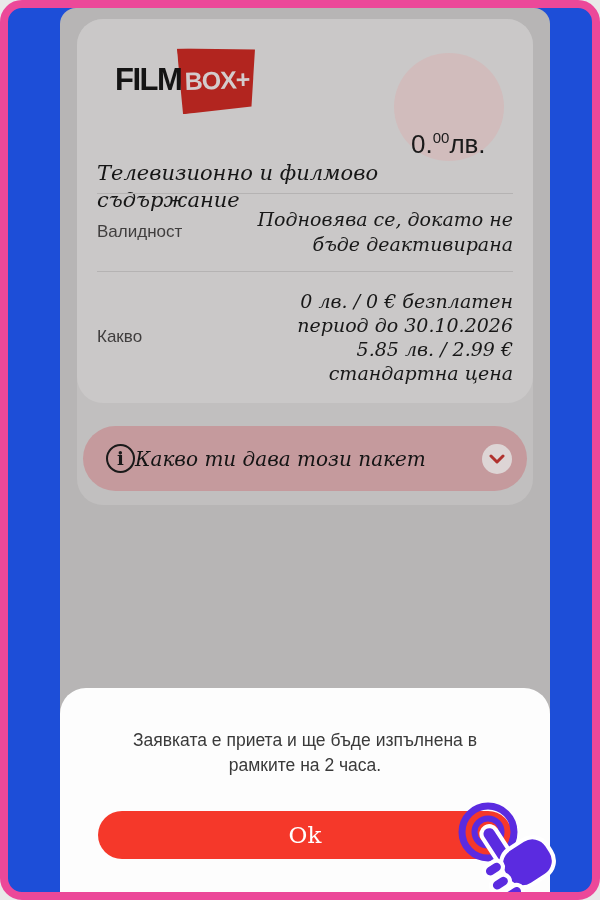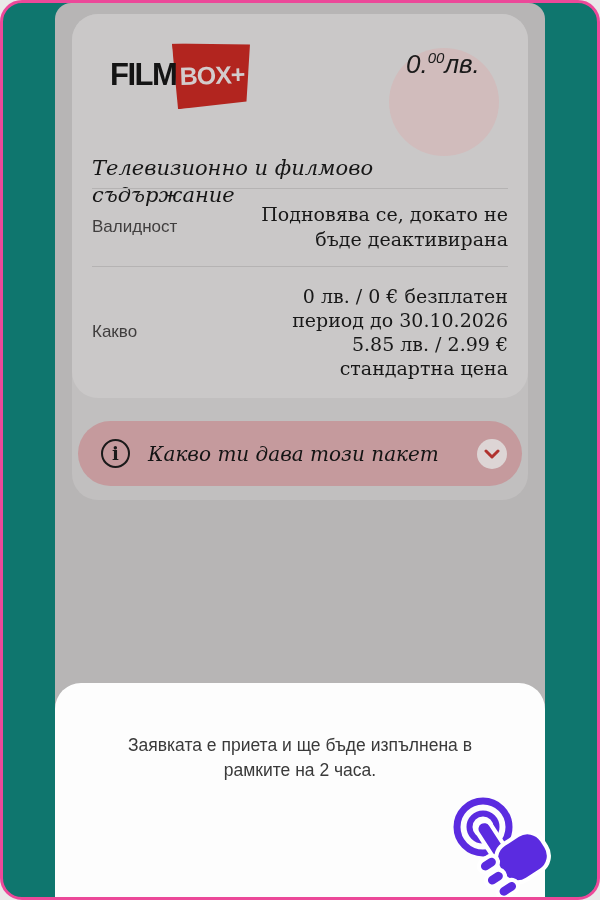--- a/index.html
+++ b/index.html
@@ -1,19 +1,19 @@
 <!DOCTYPE html>
 <html><head>
 <meta charset="utf-8">
 <style>
   html,body{margin:0;padding:0;background:#e9e9e9;}
   *{box-sizing:border-box;}
   .screen{
-    position:relative;width:600px;height:900px;background:#0f766e;
-    border:3px solid #ec4899;border-radius:22px;overflow:hidden;
+    position:relative;width:600px;height:900px;background:#1d4ed8;
+    border:8px solid #ec4899;border-radius:22px;overflow:hidden;
     font-family:"Liberation Sans",sans-serif;
   }
   
   .app-panel{
     position:absolute;left:52px;top:0;width:490px;height:894px;
     background:#b7b5b5;border-radius:16px 16px 0 0;
   }
   .section{
     position:absolute;left:17px;top:11px;width:456px;height:486px;
     background:#c1bfbf;border-radius:26px;
@@ -31,66 +31,66 @@
   .logo-box{
     width:78px;height:66px;background:#b2251f;color:#d3cccc;
     display:flex;align-items:center;justify-content:center;
     font-family:"Liberation Sans",sans-serif;font-weight:bold;font-size:25px;letter-spacing:-1px;
     clip-path:polygon(0% 0%,100% 6%,93% 92%,5% 100%);
     transform:rotate(-2deg);
   }
   
   .price-circle{
     position:absolute;left:317px;top:34px;width:110px;height:108px;border-radius:50%;
-    background:#d1bcbc;color:#1a1a1a;display:flex;flex-direction:column;justify-content:space-between;
-    padding-left:17px;font-size:26px;line-height:33px;font-style:italic;
+    background:#d1bcbc;color:#1a1a1a;display:flex;flex-direction:column;justify-content:flex-end;
+    padding-left:17px;font-size:26px;line-height:33px;
   }
   .price-line sup{font-size:15px;vertical-align:super;line-height:0;}
   
   .desc{
     position:absolute;left:20px;top:104px;width:300px;
     font-family:"DejaVu Serif",serif;font-style:italic;font-size:21px;line-height:27px;
     color:#161616;white-space:pre-line;margin-top:37px;
   }
   .divider{position:absolute;left:20px;width:416px;height:1px;background:#b5b3b3;}
   .div1{top:174px;} .div2{top:252px;}
   .row{position:absolute;left:20px;width:416px;display:flex;align-items:center;}
   .row1{top:174px;height:78px;} .row2{top:252px;height:132px;}
   .row-label{flex:0 0 auto;font-size:17px;color:#403e3e;}
   .row-value{
-    flex:1 1 auto;text-align:right;font-family:"DejaVu Serif",serif;
+    flex:1 1 auto;text-align:right;font-family:"DejaVu Serif",serif;font-style:italic;
     font-size:19px;color:#181818;white-space:pre-line;
   }
   .row1 .row-value{line-height:25px;}
   .row2 .row-value{line-height:24px;}
   
   .info-pill{
     position:absolute;left:6px;top:407px;width:444px;height:65px;border-radius:33px;
     background:#c59a9d;display:flex;align-items:center;padding:0 15px 0 23px;cursor:pointer;
   }
   .info-icon{
     width:29px;height:29px;border:2.5px solid #1a1a1a;border-radius:50%;
     display:flex;align-items:center;justify-content:center;flex:0 0 auto;
     font-family:"DejaVu Serif",serif;font-size:18px;font-weight:bold;color:#1a1a1a;
   }
   .info-label{
-    margin-left:18px;font-family:"DejaVu Serif",serif;font-style:italic;
+    font-family:"DejaVu Serif",serif;font-style:italic;
     font-size:20px;color:#141414;flex:1 1 auto;
   }
   .chev-circle{
     width:30px;height:30px;border-radius:50%;background:#ddd5d5;flex:0 0 auto;
     display:flex;align-items:center;justify-content:center;
   }
   
   .bottom-sheet{
     position:absolute;left:0;top:680px;width:490px;height:214px;background:#fdfdfd;
     border-radius:26px 26px 0 0;
   }
   .sheet-msg{
-    margin:16px;padding:34px 30px 0 30px;text-align:center;font-size:17.5px;line-height:25px;
+    margin:6px;padding:34px 30px 0 30px;text-align:center;font-size:17.5px;line-height:25px;
     color:#3a3a3a;white-space:pre-line;
   }
   .ok-btn{
     position:absolute;left:38px;top:123px;width:414px;height:48px;border:none;
     border-radius:24px;background:#f5382a;color:#ffffff;cursor:pointer;
     font-family:"DejaVu Serif",serif;font-size:23px;
   }
   .tap-cursor{position:absolute;left:425px;top:774px;pointer-events:none;}
 </style>
 </head>
@@ -141,20 +141,21 @@
             <polyline points="2,2 8,8 14,2" fill="none" stroke="#b0322e" stroke-width="3" stroke-linecap="round" stroke-linejoin="round"></polyline>
           </svg>
         </span>
       </div>
 
     </div>
 
     <div class="bottom-sheet">
       <p class="sheet-msg">Заявката е приета и ще бъде изпълнена в
 рамките на 2 часа.</p>
+      <button class="ok-btn">Ok</button>
     </div>
 
   </div>
 
   <svg class="tap-cursor" width="170" height="128" viewBox="0 0 170 128">
     <g fill="none" stroke="#5b2be0">
       <circle cx="55" cy="50" r="26" stroke-width="7"></circle>
       <circle cx="55" cy="50" r="13.5" stroke-width="6"></circle>
     </g>
     <g transform="translate(55,50) rotate(-33) scale(0.92)" fill="#5b2be0" stroke="#ffffff" stroke-width="4.5" stroke-linejoin="round">

